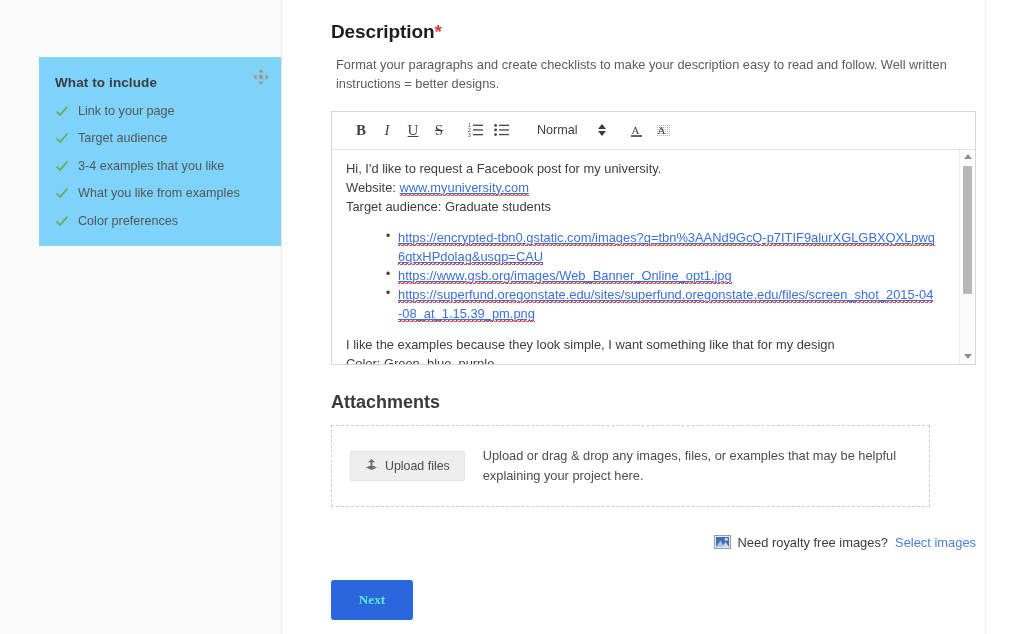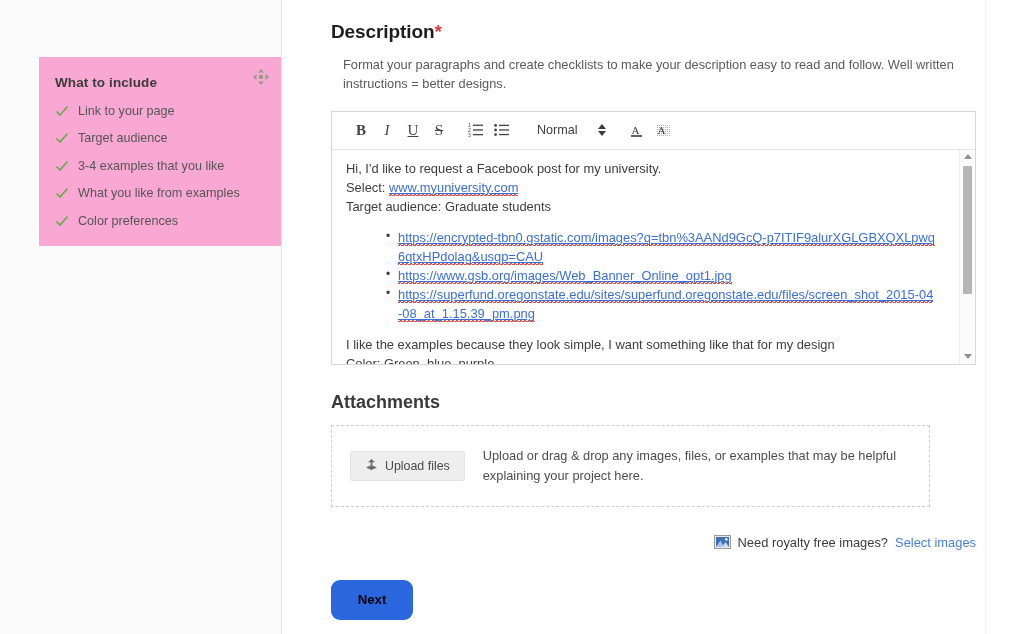--- a/index.html
+++ b/index.html
@@ -28,21 +28,21 @@
     left: 0; top: 0;
     width: 282px; height: 634px;
     background: #fbfbfb;
     border-right: 1px solid #e6e6e6;
   }
 
   .tip-card {
     position: absolute;
     left: 39px; top: 57px;
     width: 242px;
-    background: #f9a8d4;
+    background: #7dd3fc;
     padding: 18px 16px 16px 16px;
   }
   .tip-title {
     font-size: 13.5px;
     font-weight: bold;
     color: #3c3c3c;
     margin: 0 0 14px 0;
     letter-spacing: .1px;
   }
   .tip-list { list-style: none; margin: 0; padding: 0; }
@@ -89,21 +89,21 @@
     color: #1d1d1d;
     margin: 21px 0 0 0;
     letter-spacing: -.1px;
   }
   .req-star { color: #e03a3a; font-weight: bold; }
 
   .page-sub {
     font-size: 12.8px;
     color: #5a5a5a;
     line-height: 1.52;
-    margin: 12px 0 0 12px;
+    margin: 12px 0 0 5px;
     width: 620px;
   }
 
   
   .editor {
     margin-top: 17px;
     width: 645px;
     border: 1px solid #d7d7d7;
     background: #fff;
   }
@@ -282,26 +282,26 @@
   .pic-icon {
     width: 17px; height: 14px;
     display: inline-block;
   }
 
   
   .next-btn {
     margin-top: 30px;
     width: 82px; height: 40px;
     background: #2a66dd;
-    color: #000000;
+    color: #5eead4;
     border: none;
-    border-radius: 9px;
+    border-radius: 3px;
     font-size: 13.2px;
     font-weight: bold;
-    font-family: Liberation Sans, sans-serif;
+    font-family: Liberation Serif, serif;
     cursor: pointer;
   }
 
   .right-edge {
     position: absolute;
     left: 985px; top: 0;
     width: 1px; height: 634px;
     background: #f1f1f1;
   }
 </style>
@@ -445,21 +445,21 @@
                 </pattern>
               </defs>
               <rect x="1" y="1" width="14" height="12" fill="url(#hl)"></rect>
               <text x="2.5" y="11" font-size="11" font-family="Liberation Serif, serif" fill="#3b3b3b">A</text>
             </svg>
           </div>
         </div>
 
         <div class="editor-body">
           <p>Hi, I'd like to request a Facebook post for my university.</p>
-          <p><span>Select: </span><span class="spellred">www.myuniversity.com</span></p>
+          <p><span>Website: </span><span class="spellred">www.myuniversity.com</span></p>
           <p>Target audience: Graduate students</p>
           <ul>
             <li><span class="linky">https://encrypted-tbn0.gstatic.com/images?q=tbn%3AANd9GcQ-p7ITIF9alurXGLGBXQXLpwq6qtxHPdolag&amp;usqp=CAU</span></li>
             <li><span class="linky">https://www.gsb.org/images/Web_Banner_Online_opt1.jpg</span></li>
             <li><span class="linky">https://superfund.oregonstate.edu/sites/superfund.oregonstate.edu/files/screen_shot_2015-04-08_at_1.15.39_pm.png</span></li>
           </ul>
           <p>I like the examples because they look simple, I want something like that for my design</p>
           <p>Color: Green, blue, purple</p>
 
           <div class="ed-scroll">

